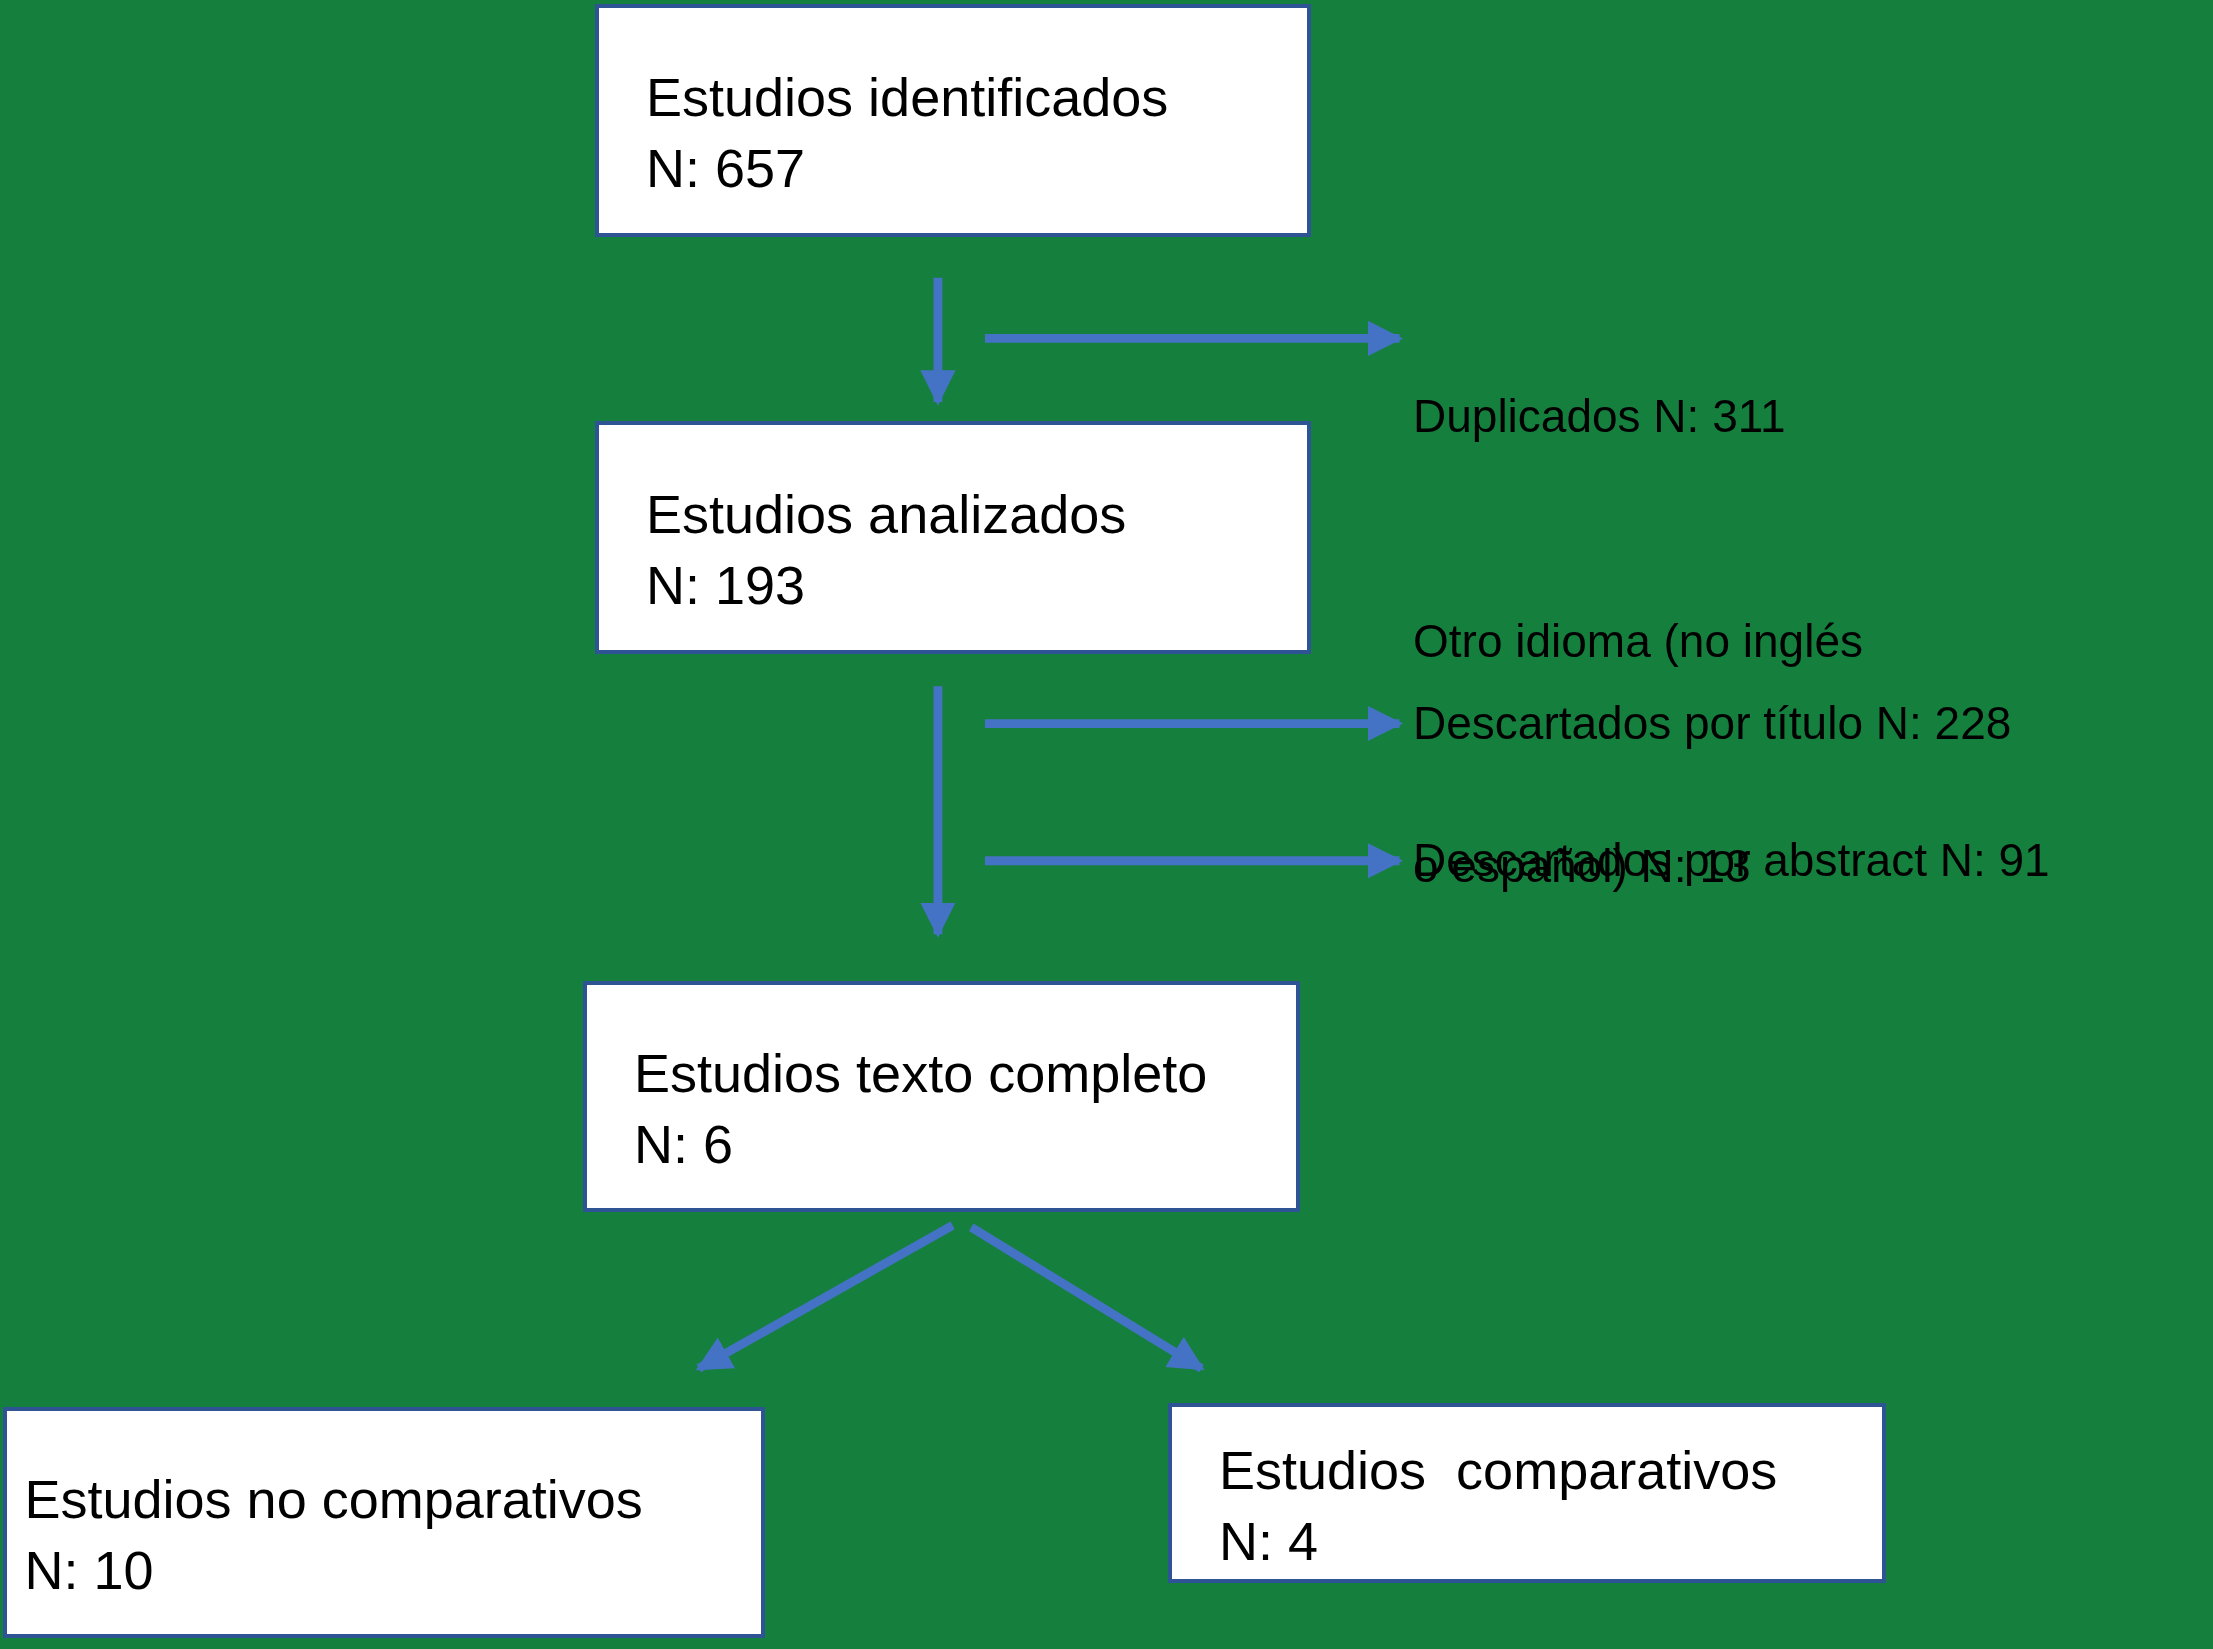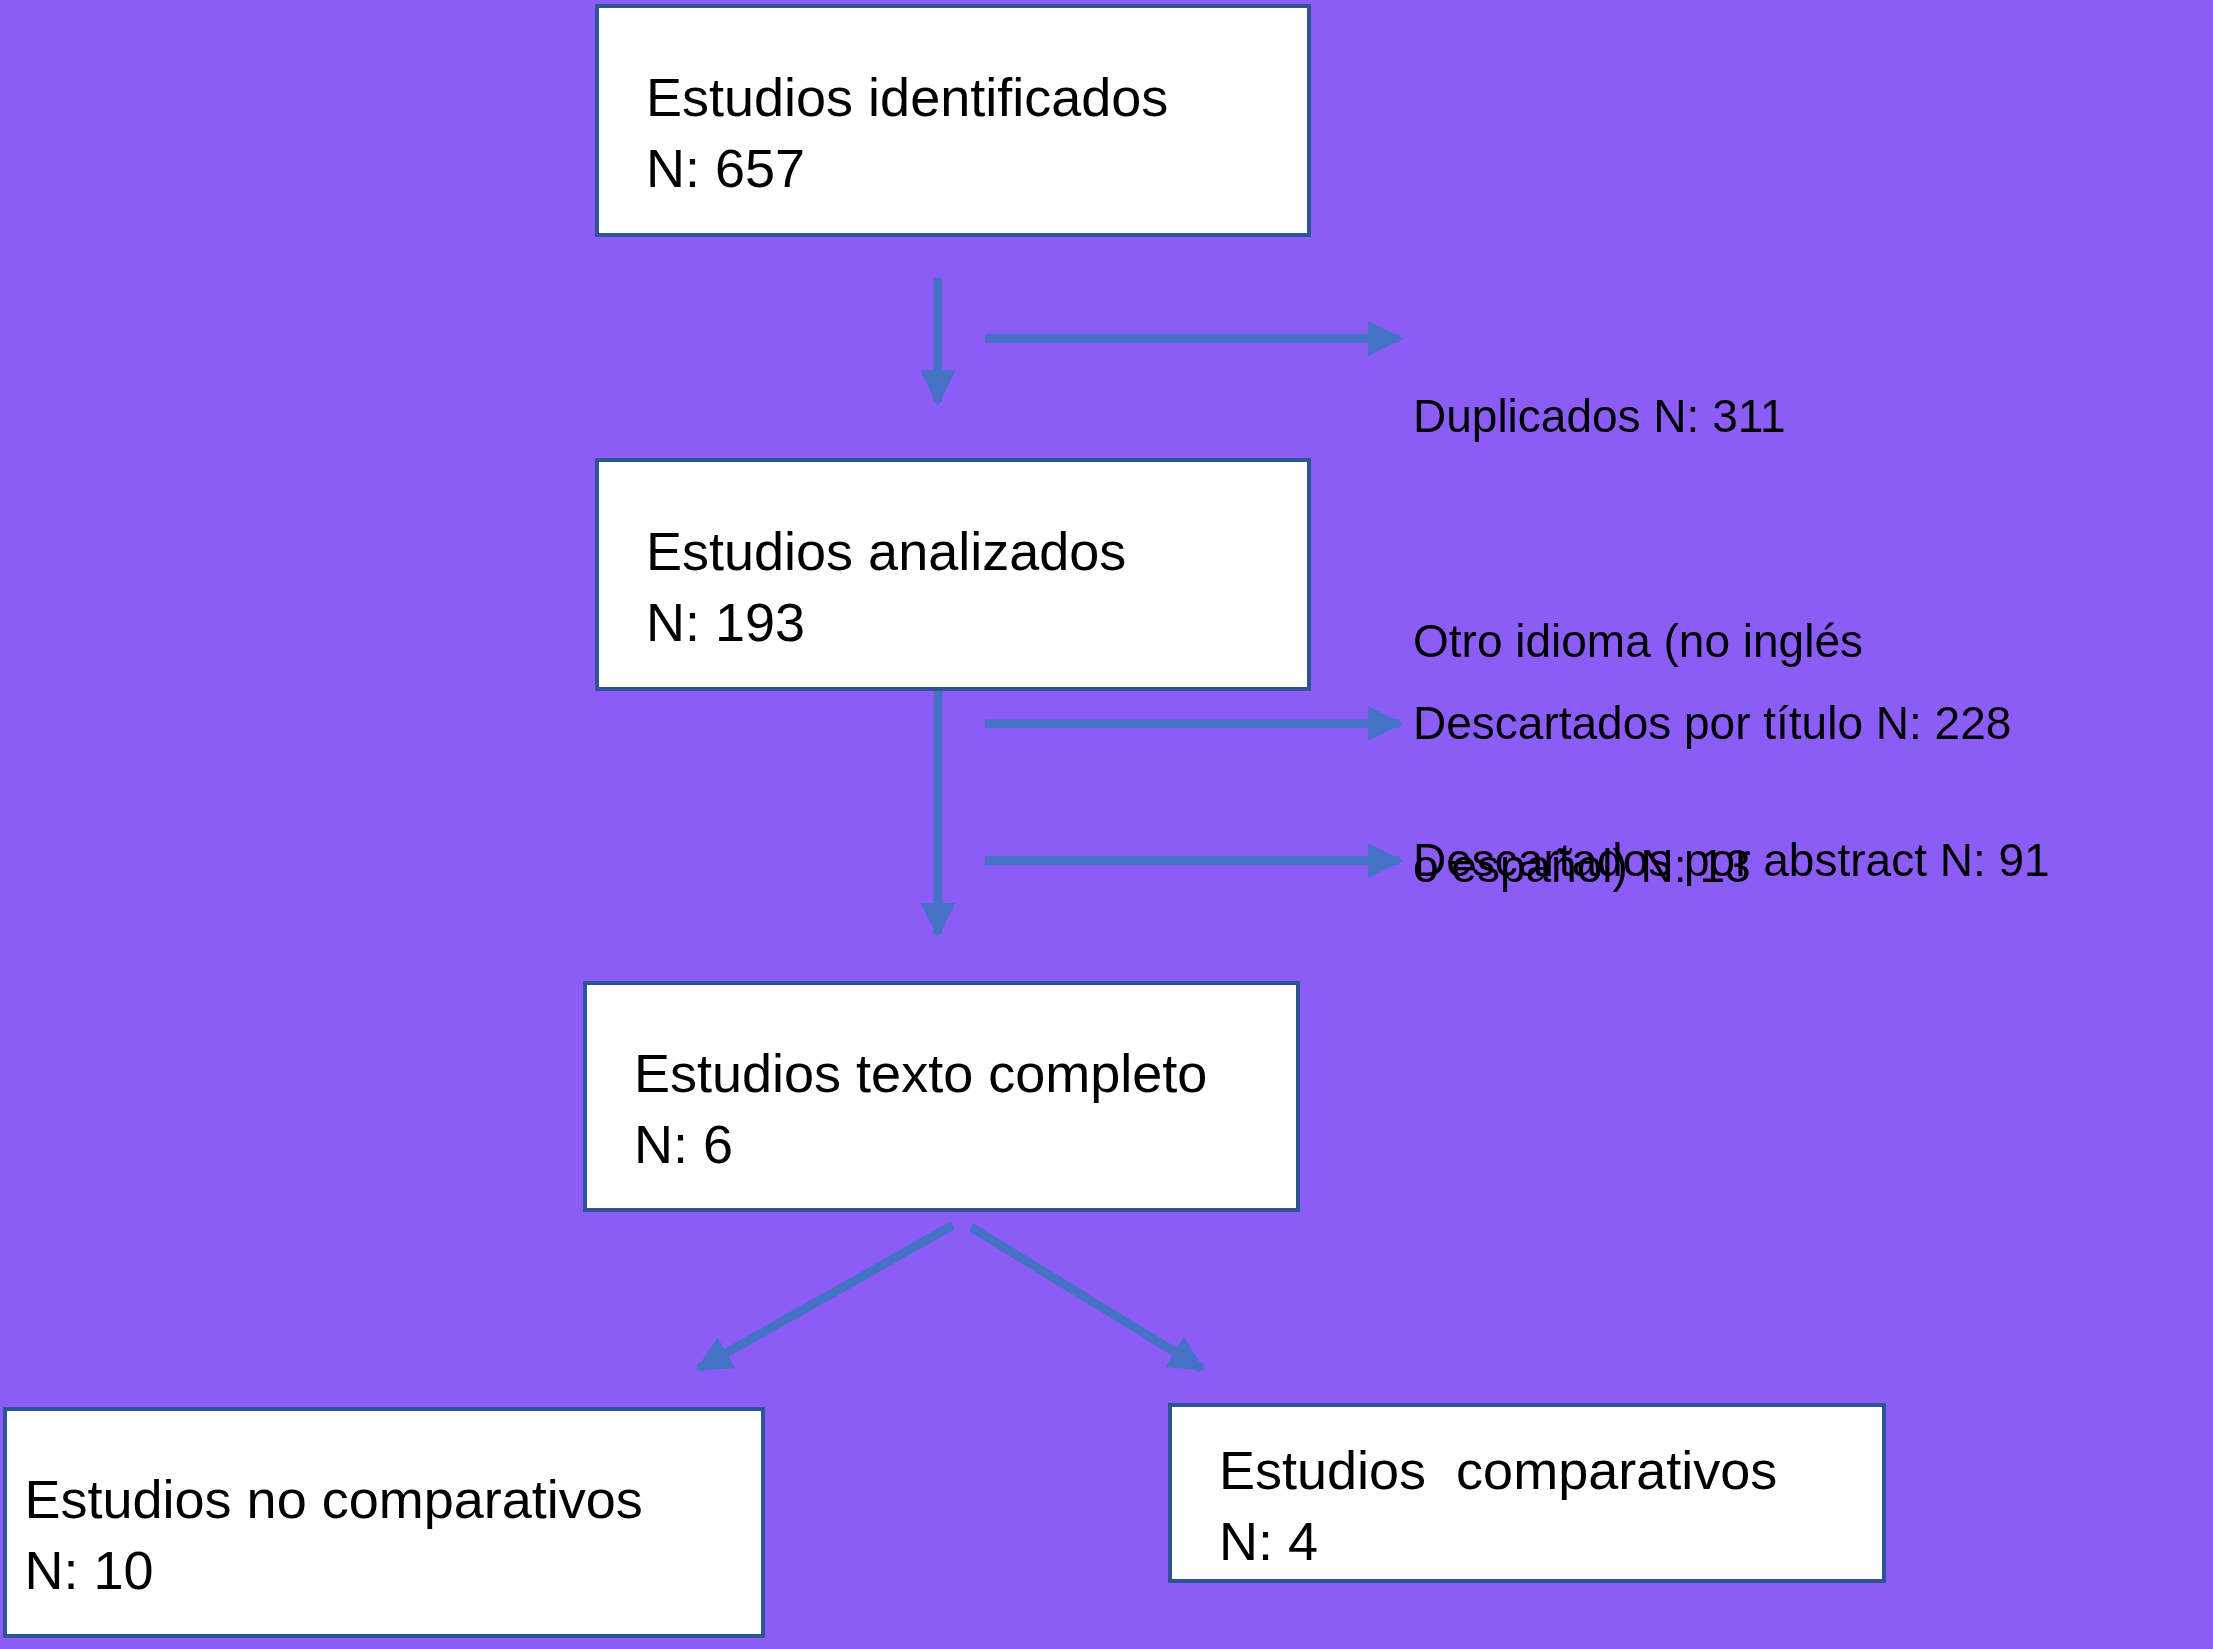--- a/index.html
+++ b/index.html
@@ -4,21 +4,21 @@
 <style>
   html, body {
     margin: 0;
     padding: 0;
     background: #FFFFFF;
   }
   .stage {
     position: relative;
     width: 2213px;
     height: 1650px;
-    background: #8b5cf6;
+    background: #15803d;
     font-family: "Liberation Sans", sans-serif;
     color: #000000;
     overflow: hidden;
   }
   .flow-box {
     position: absolute;
     box-sizing: border-box;
     border: 4.9px solid #2F5496;
     background: #FFFFFF;
     display: flex;
@@ -35,21 +35,21 @@
     color: #000000;
   }
   .annotation {
     position: absolute;
     font-size: 46px;
     line-height: 75px;
     color: #000000;
     white-space: pre-wrap;
   }
   #box-identified   { left: 595px;  top: 3.9px;    width: 716px; height: 233px; }
-  #box-analyzed     { left: 595px;  top: 421px;  width: 716px; height: 233px; margin-top: 37px; }
+  #box-analyzed     { left: 595px;  top: 421px;  width: 716px; height: 233px; }
   #box-fulltext     { left: 583px;  top: 953px;  width: 717px; height: 231px; margin-top: 28px; }
   #box-noncomp      { left: 2.9px;    top: 1407px; width: 762px; height: 231px; padding-left: 17.6px; }
   #box-comp         { left: 1168px; top: 1403px; width: 718px; height: 180px; }
   #ann-duplicates        { left: 1413px; top: 229px; }
   #ann-discarded-title   { left: 1413px; top: 686px; }
   #ann-discarded-abstract{ left: 1413px; top: 823px; }
   .arrow-layer {
     position: absolute;
     left: 0; top: 0;
     width: 2213px;

